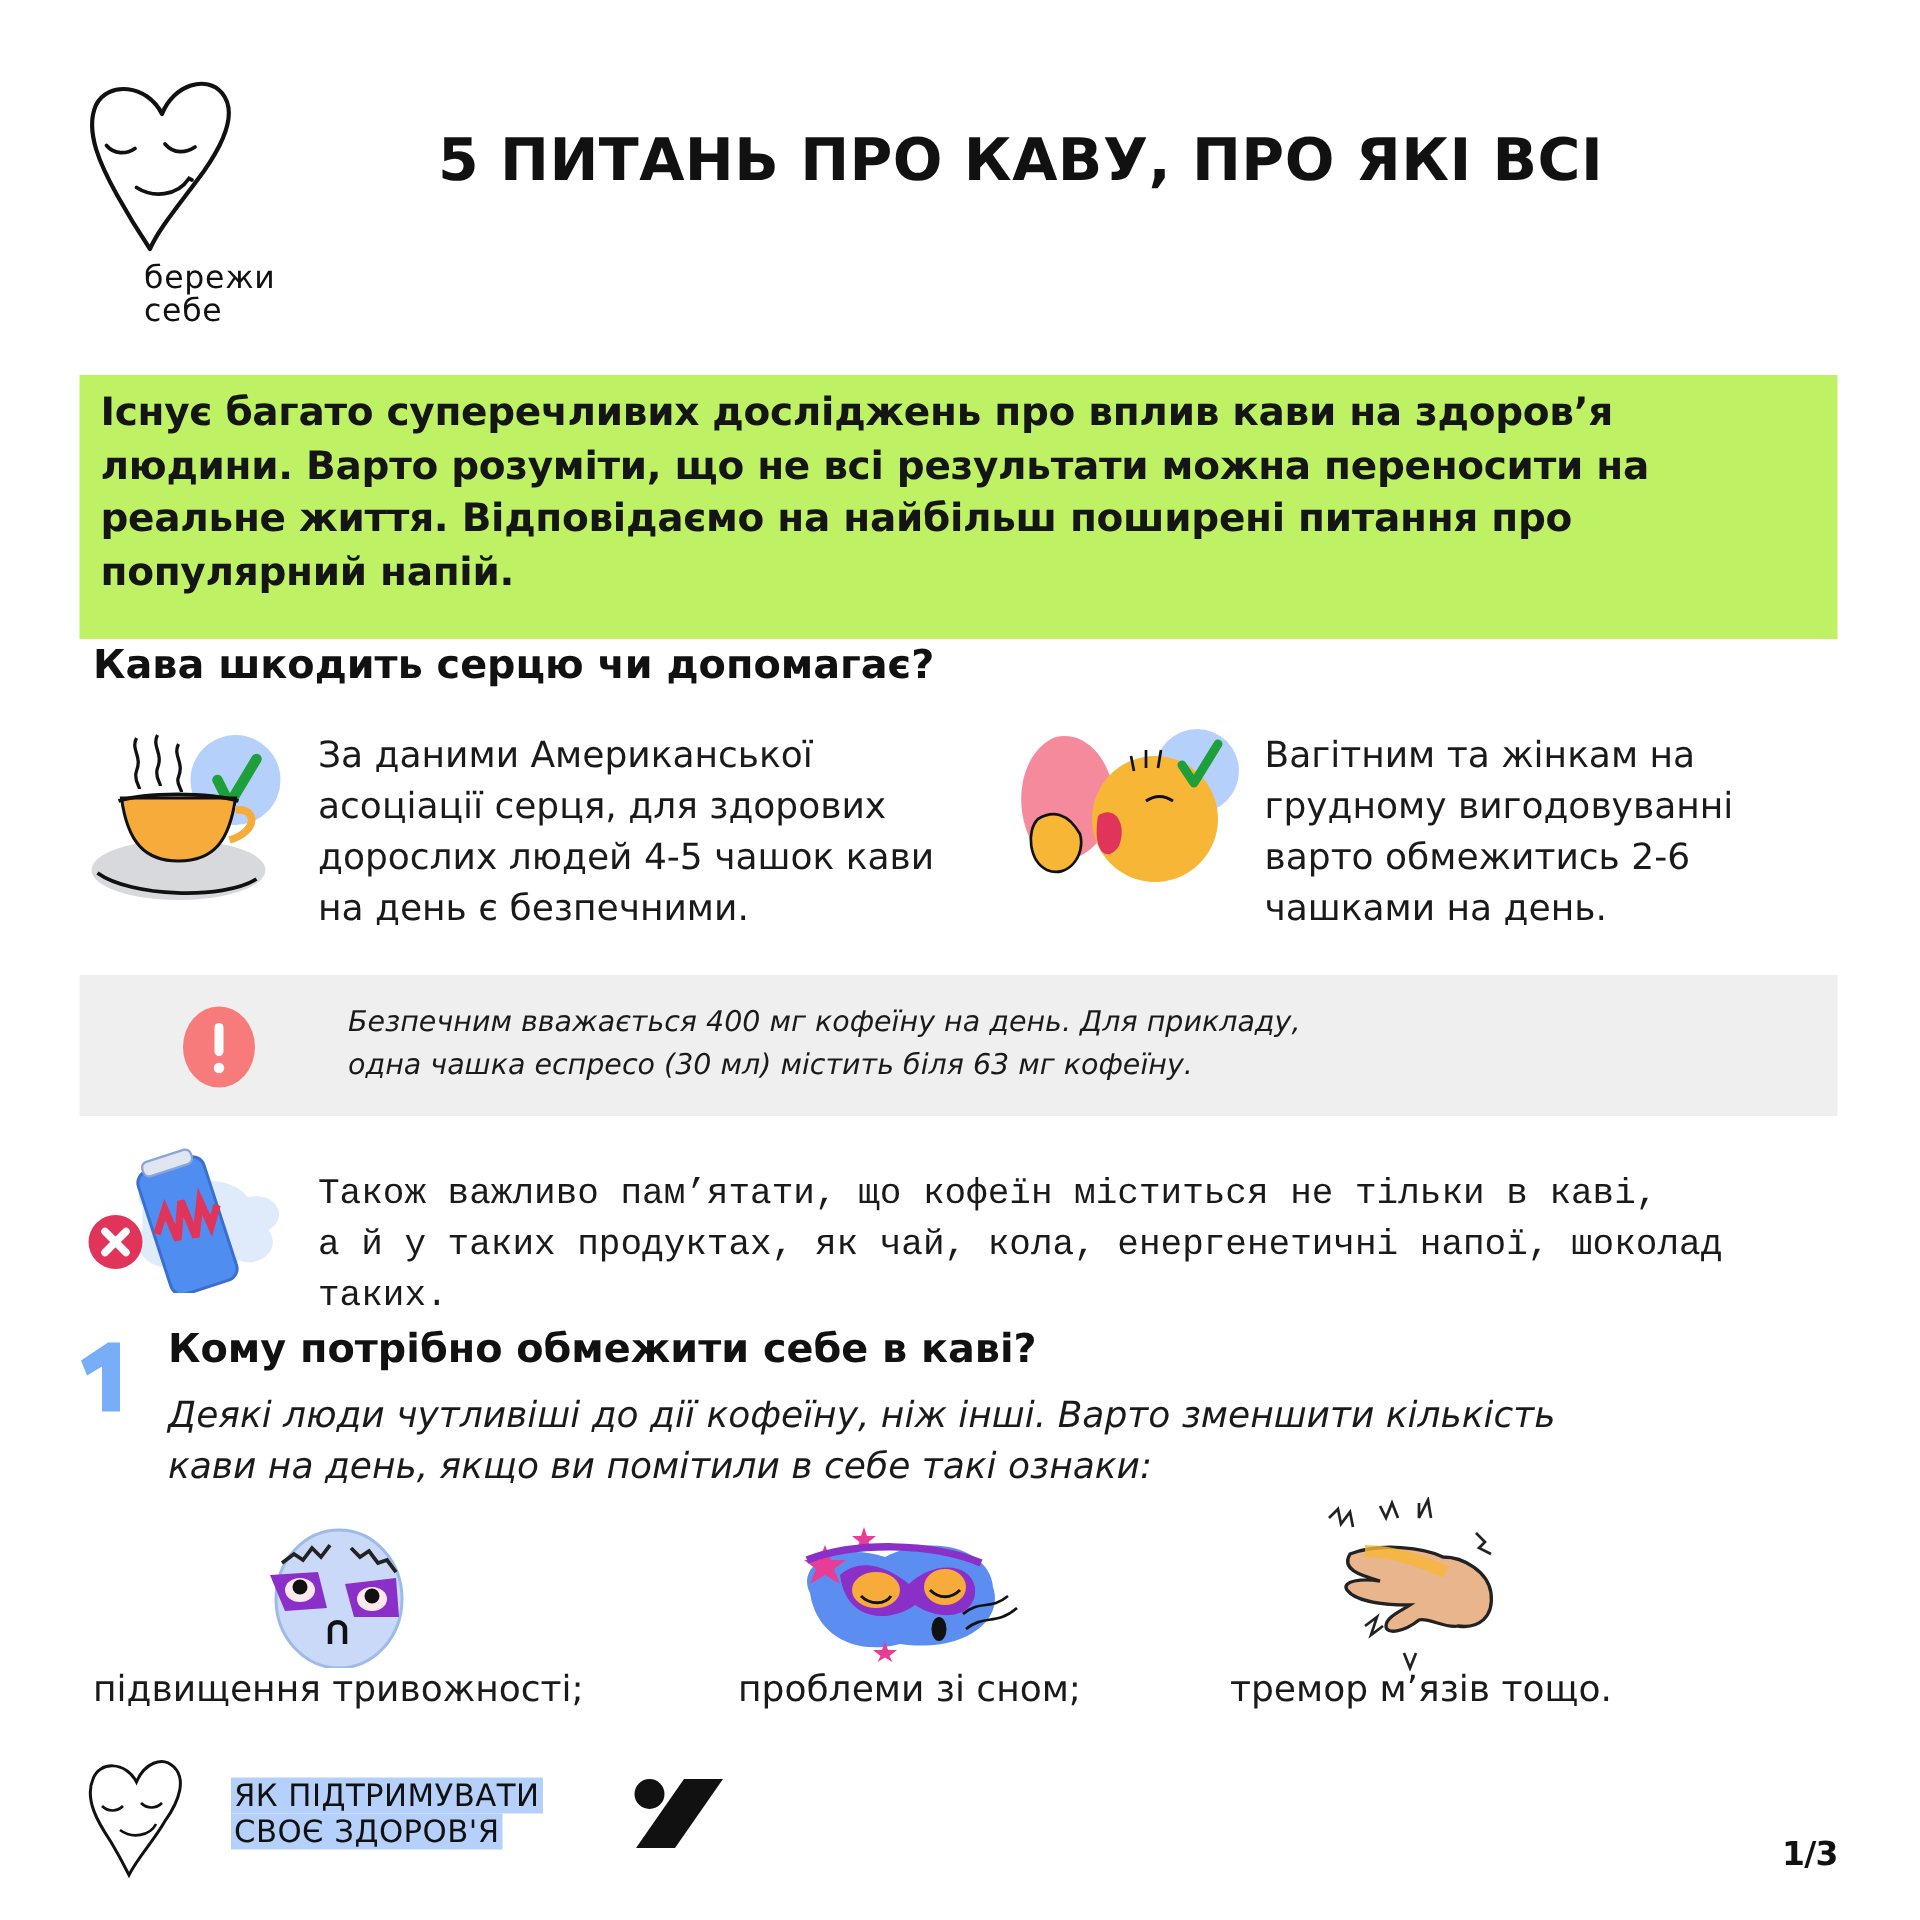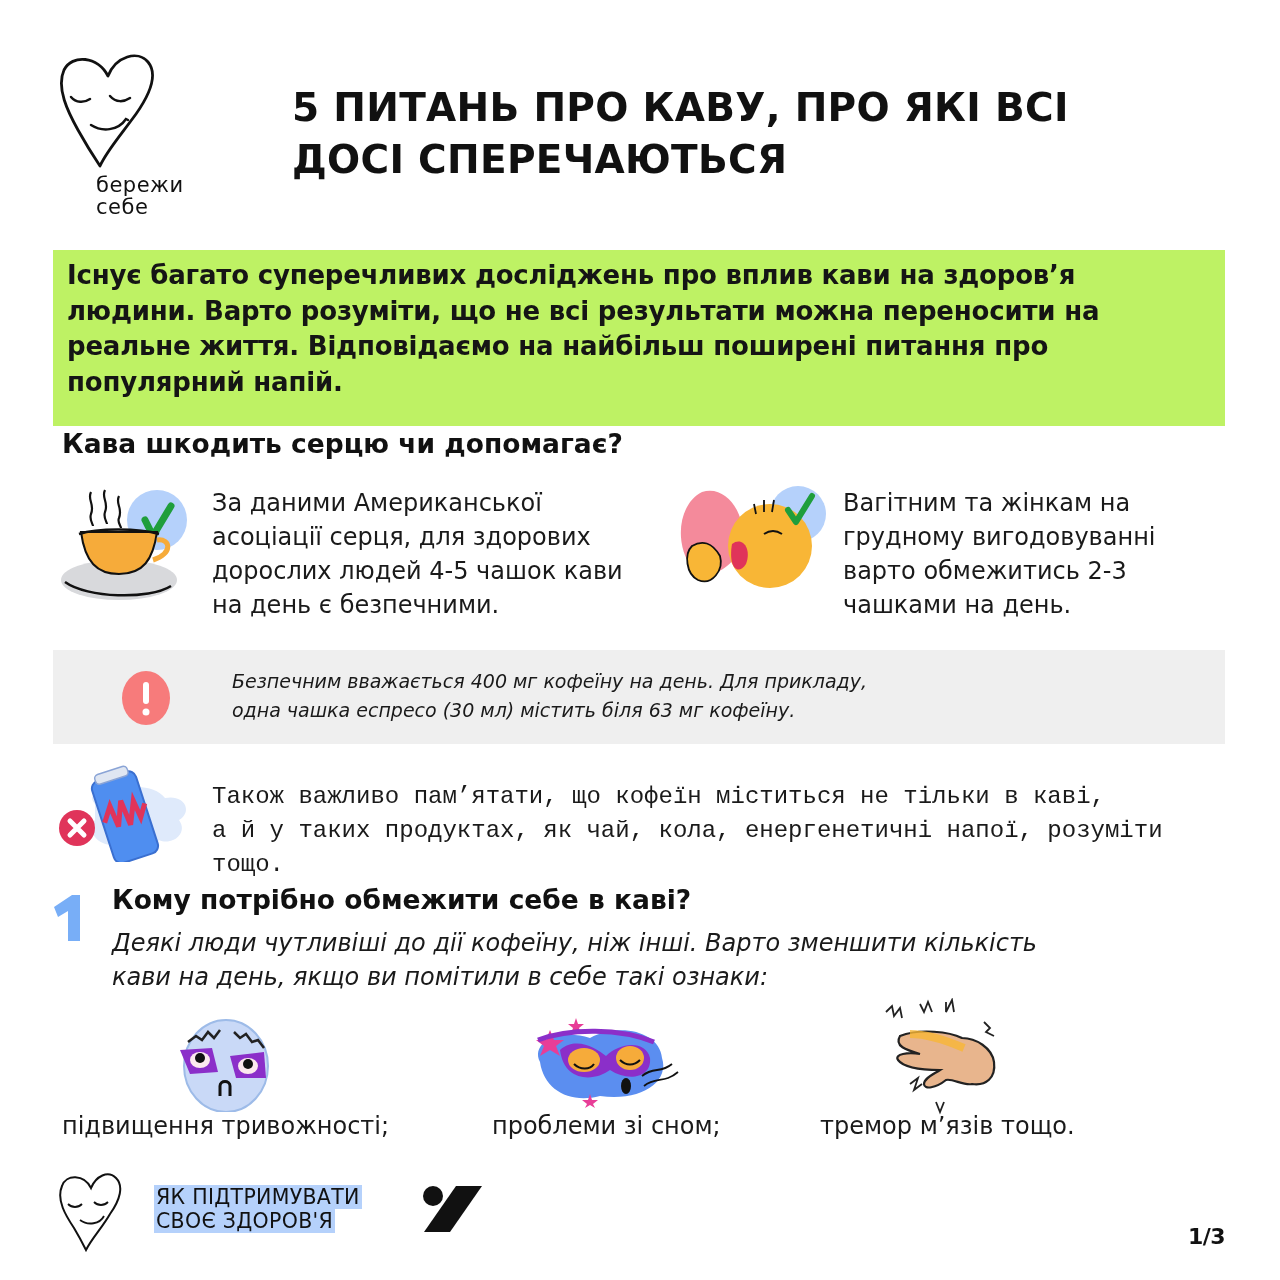--- a/index.html
+++ b/index.html
@@ -67,21 +67,20 @@
   <path d="M52 44 C58 51 66 50 72 46" fill="none" stroke="#111" stroke-width="2.5" stroke-linecap="round"></path>
   <path d="M33 73 C44 80 60 79 68 67 L70 68" fill="none" stroke="#111" stroke-width="2.5" stroke-linecap="round"></path>
 </svg>
 <div class="abs logo-text">
   <div>бережи</div>
   <div>себе</div>
 </div>
 
 <div class="abs title">
   <div>5 ПИТАНЬ ПРО КАВУ, ПРО ЯКІ ВСІ</div>
-  <div>ДОСІ СПЕРЕЧАЮТЬСЯ</div>
 </div>
 
 <div class="abs intro">
   <p>Існує багато суперечливих досліджень про вплив кави на здоров’я</p>
   <p>людини. Варто розуміти, що не всі результати можна переносити на</p>
   <p>реальне життя. Відповідаємо на найбільш поширені питання про</p>
   <p>популярний напій.</p>
 </div>
 
 <div class="abs h-section">Кава шкодить серцю чи допомагає?</div>
@@ -111,21 +110,21 @@
   <circle cx="98" cy="62" r="42" fill="#f8b636"></circle>
   <path d="M60 60 C70 52 80 64 74 80 C66 92 56 84 60 60 Z" fill="#e0345a"></path>
   <path d="M20 62 C30 56 40 58 48 72 C52 86 40 102 26 96 C14 90 12 70 20 62 Z" fill="#f8b636" stroke="#111" stroke-width="1.8"></path>
   <path d="M92 50 C98 46 104 46 110 50" fill="none" stroke="#111" stroke-width="2"></path>
   <path d="M116 26 L124 38 L140 12" fill="none" stroke="#1f9e3c" stroke-width="6" stroke-linecap="round" stroke-linejoin="round"></path>
   <path d="M82 20 L84 30 M92 16 L92 28 M102 16 L100 28" stroke="#111" stroke-width="1.8"></path>
 </svg>
 <div class="abs col-text col2">
   <div>Вагітним та жінкам на</div>
   <div>грудному вигодовуванні</div>
-  <div>варто обмежитись 2-3</div>
+  <div>варто обмежитись 2-6</div>
   <div>чашками на день.</div>
 </div>
 
 <div class="abs warn"></div>
 <svg class="abs warn-icon" viewBox="0 0 50 56">
   <ellipse cx="25" cy="28" rx="24" ry="27" fill="#f77b7b"></ellipse>
   <rect x="22" y="12" width="6" height="22" rx="3" fill="#ffffff"></rect>
   <circle cx="25" cy="42" r="3.5" fill="#ffffff"></circle>
 </svg>
 <div class="abs warn-text">
@@ -138,21 +137,21 @@
   <g transform="rotate(-18 70 50)">
     <rect x="46" y="10" width="46" height="86" rx="8" fill="#4f8ef0" stroke="#3a6fd0" stroke-width="2"></rect>
     <rect x="52" y="4" width="34" height="10" rx="4" fill="#dfe6f2" stroke="#8aa4d6" stroke-width="1.5"></rect>
     <path d="M48 52 L58 38 L60 60 L70 36 L72 62 L82 40 L84 58 L92 46" fill="none" stroke="#e0345a" stroke-width="5" stroke-linejoin="miter"></path>
   </g>
   <circle cx="22" cy="64" r="18" fill="#e0345a"></circle>
   <path d="M15 57 L29 71 M29 57 L15 71" stroke="#ffffff" stroke-width="5" stroke-linecap="round"></path>
 </svg>
 <div class="abs energy-text">
   <div>Також важливо пам’ятати, що кофеїн міститься не тільки в каві,</div>
-  <div>а й у таких продуктах, як чай, кола, енергенетичні напої, розуміти тощо.</div>
+  <div>а й у таких продуктах, як чай, кола, енергенетичні напої, шоколад таких.</div>
 </div>
 
 <svg class="abs num-one" viewBox="0 0 36 50">
   <path d="M4 14 L22 2 L30 2 L30 48 L18 48 L18 18 L8 24 Z" fill="#78aef7"></path>
 </svg>
 <div class="abs h-section2">Кому потрібно обмежити себе в каві?</div>
 <div class="abs sec2-text">
   <div>Деякі люди чутливіші до дії кофеїну, ніж інші. Варто зменшити кількість</div>
   <div>кави на день, якщо ви помітили в себе такі ознаки:</div>
 </div>

